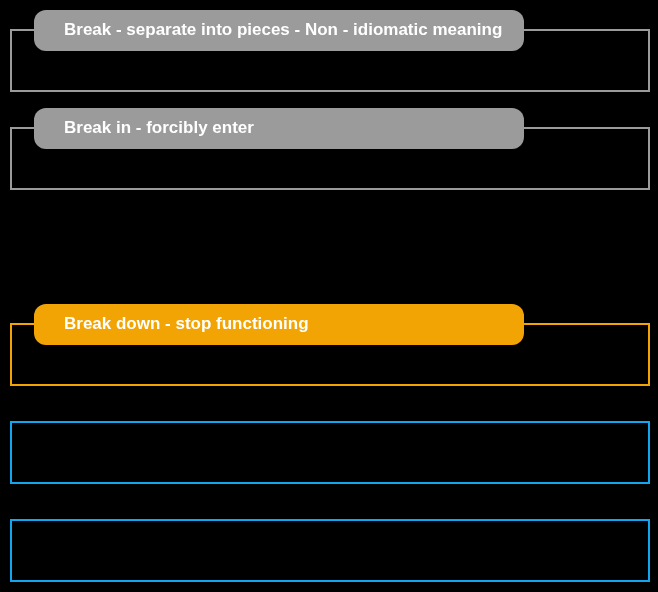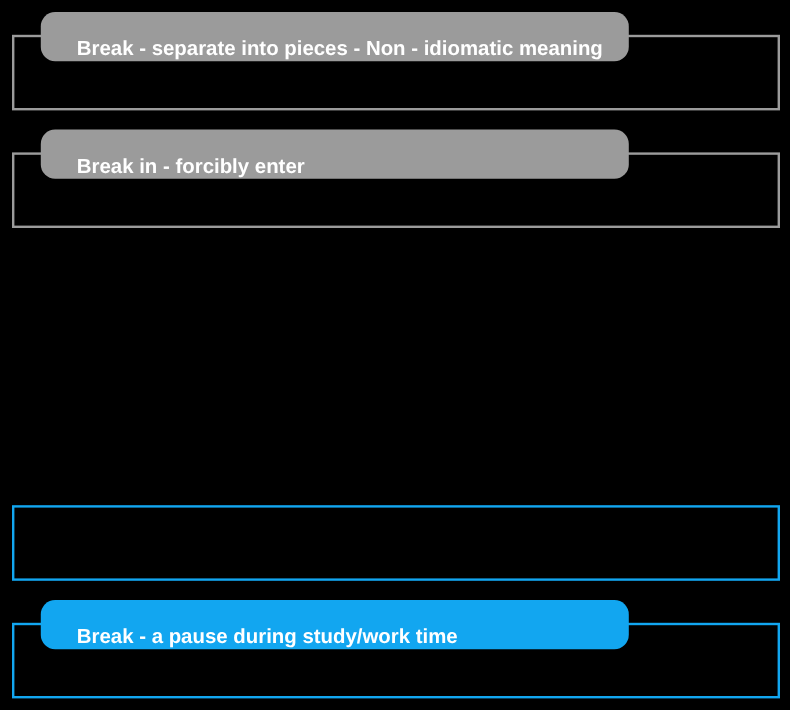--- a/index.html
+++ b/index.html
@@ -35,21 +35,21 @@
   .section .pill {
     position: absolute;
     left: 34px;
     top: 10px;
     width: 490px;
     height: 41px;
     border-radius: 12px;
     background: var(--c);
     z-index: 2;
     display: flex;
-    align-items: flex-end;
+    align-items: center;
   }
   .section .pill .label {
     padding-left: 30px;
     padding-right: 10px;
     color: #FFFFFF;
     font-size: 17px;
     font-weight: bold;
     line-height: 1.1;
     white-space: nowrap;
   }
@@ -74,25 +74,28 @@
   </div>
 
   <div class="section" data-section="1" style="--c: #9B9B9B;">
     <div class="box"></div>
     <div class="pill">
       <span class="label">Break in - forcibly enter</span>
     </div>
   </div>
 
 
+  <div class="section" data-section="3" style="--c: #F2A405;">
+    <div class="box"></div>
+    <div class="pill">
+      <span class="label">Break down - stop functioning</span>
+    </div>
+  </div>
 
   <div class="section" data-section="4" style="--c: #12A6F0;">
     <div class="box"></div>
   </div>
 
   <div class="section" data-section="5" style="--c: #12A6F0;">
     <div class="box"></div>
-    <div class="pill">
-      <span class="label">Break - a pause during study/work time</span>
-    </div>
   </div>
 
 </div>
 
 </body></html>

